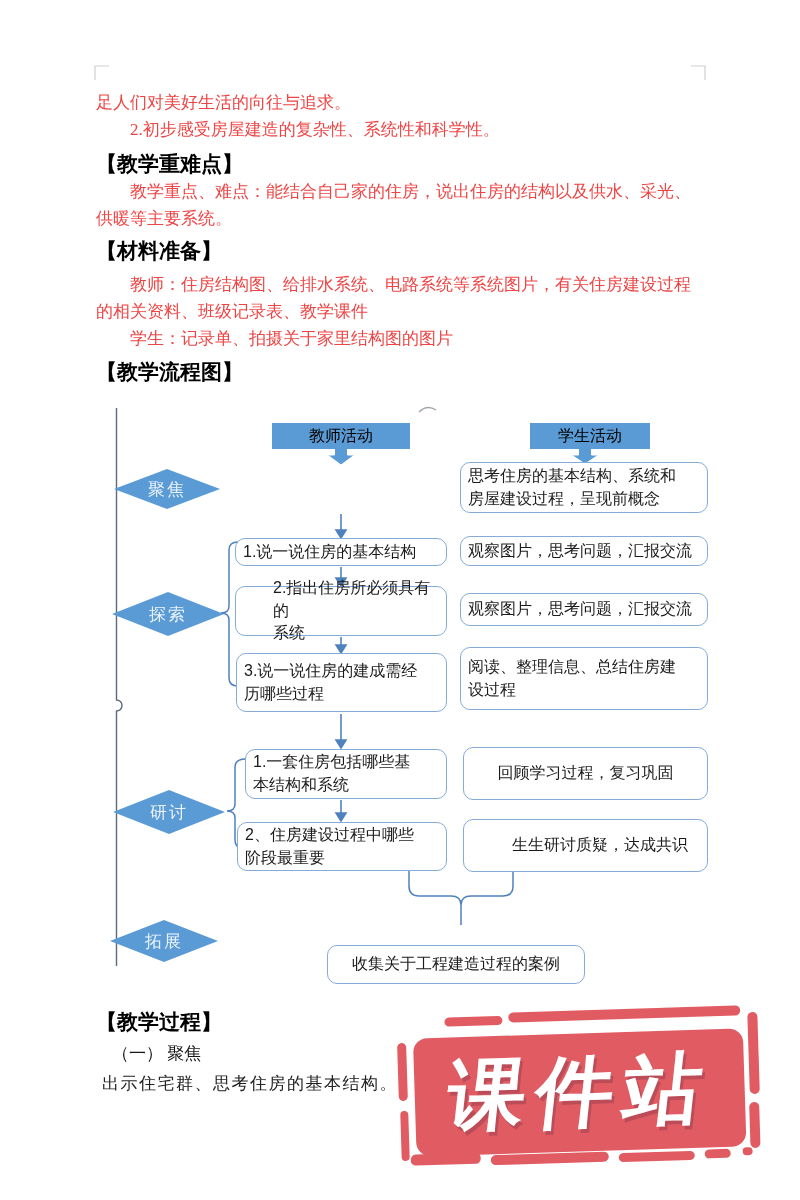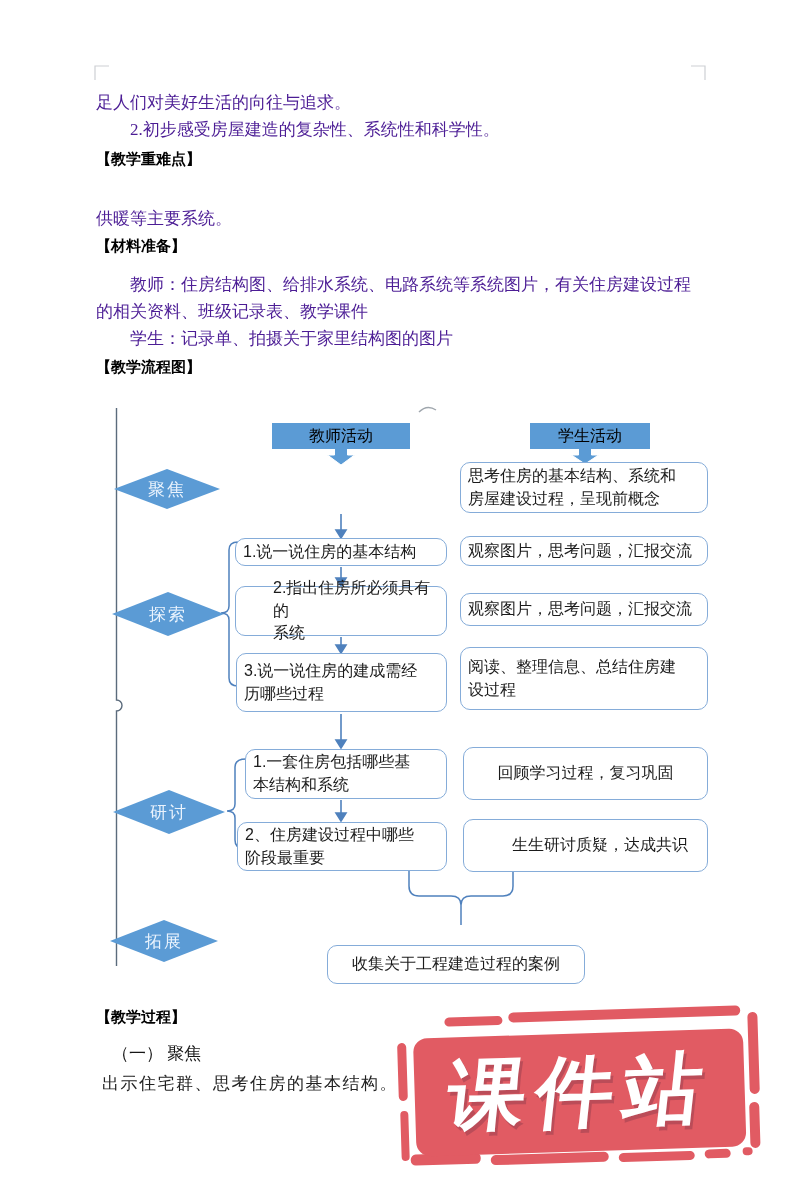--- a/index.html
+++ b/index.html
@@ -1,20 +1,20 @@
 <!DOCTYPE html>
 <html><head>
 <meta charset="utf-8">
 <style>
   html,body{margin:0;padding:0;background:#fff;}
   #page{position:relative;width:800px;height:1200px;background:#fff;overflow:hidden;
         font-family:"Liberation Serif",serif;}
-  .bodyline{position:absolute;font:17px/1.3 "Liberation Serif",serif;color:#4c1d95;white-space:nowrap;}
+  .bodyline{position:absolute;font:17px/1.3 "Liberation Serif",serif;color:#ef4444;white-space:nowrap;}
   .h-sec{position:absolute;font-family:"Liberation Sans",sans-serif;font-weight:bold;
-         font-size:15px;color:#000;white-space:nowrap;text-align:center;}
+         font-size:21px;color:#000;white-space:nowrap;text-align:center;}
   
   #flow-svg{position:absolute;left:0;top:0;pointer-events:none;}
   .fheader{position:absolute;background:#5b9bd5;color:#000000;display:flex;align-items:center;
            justify-content:center;font:16px "Liberation Sans",sans-serif;}
   .diamond{position:absolute;background:#5b9bd5;clip-path:polygon(50% 0,100% 50%,50% 100%,0 50%);
            display:flex;align-items:center;justify-content:center;color:#eaf3fd;
            font:17px "Liberation Sans",sans-serif;letter-spacing:2px;}
   .fbox{position:absolute;background:#fff;border:1.6px solid #85acd9;border-radius:10px;
         display:flex;align-items:center;font:16px/1.42 "Liberation Sans",sans-serif;color:#1b1b1b;
         padding:1px 7px;box-sizing:border-box;}
@@ -54,20 +54,21 @@
 </style>
 </head>
 <body>
 
 <div id="page">
 
   <div class="bodyline" style="left:96px;top:92px;">足人们对美好生活的向往与追求。</div>
   <div class="bodyline" style="left:130px;top:119px;">2.初步感受房屋建造的复杂性、系统性和科学性。</div>
 
   <div class="h-sec" style="left:96px;top:150px;">【教学重难点】</div>
+  <div class="bodyline" style="left:130px;top:181px;">教学重点、难点：能结合自己家的住房，说出住房的结构以及供水、采光、</div>
   <div class="bodyline" style="left:96px;top:208px;">供暖等主要系统。</div>
 
   <div class="h-sec" style="left:96px;top:237px;">【材料准备】</div>
   <div class="bodyline" style="left:96px;top:301px;">的相关资料、班级记录表、教学课件</div>
   <div class="bodyline" style="left:130px;top:274px;">教师：住房结构图、给排水系统、电路系统等系统图片，有关住房建设过程</div>
   <div class="bodyline" style="left:130px;top:328px;">学生：记录单、拍摄关于家里结构图的图片</div>
 
   <div class="h-sec" style="left:96px;top:358px;">【教学流程图】</div>
 
   <svg id="flow-svg" width="800" height="1200" viewBox="0 0 800 1200">

